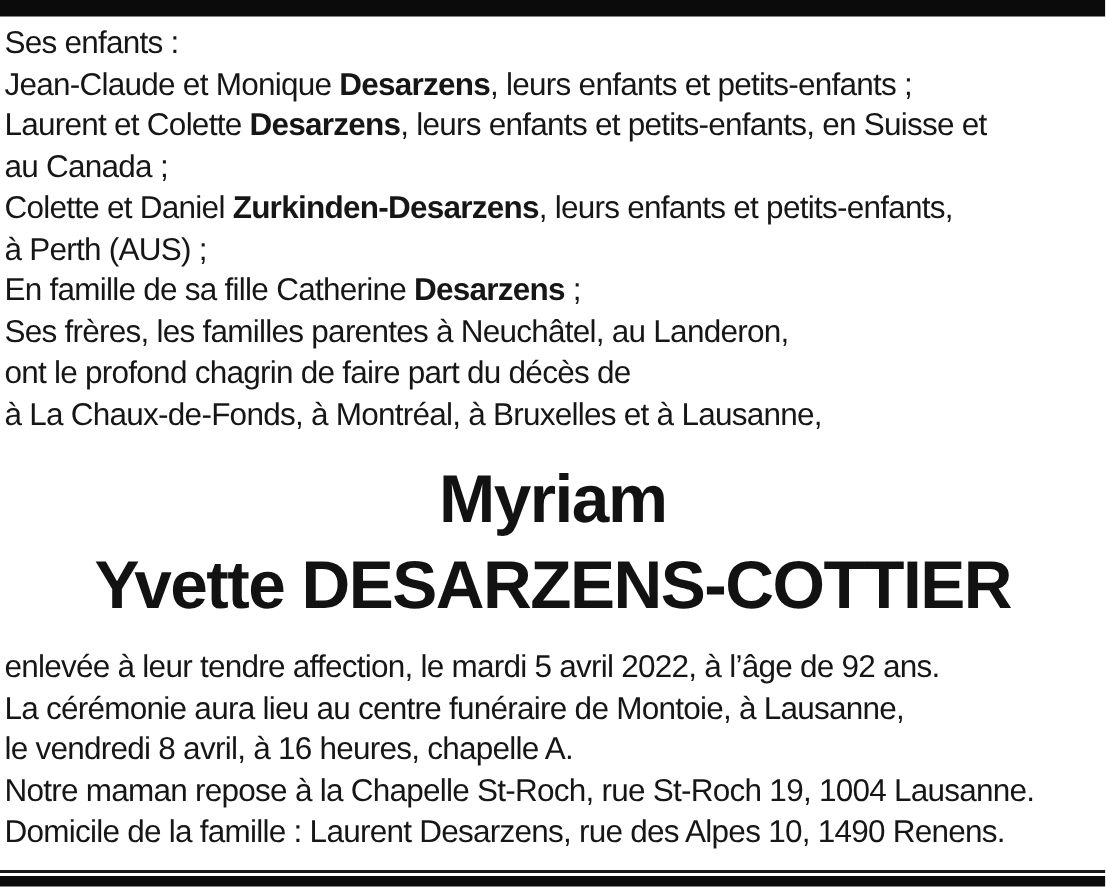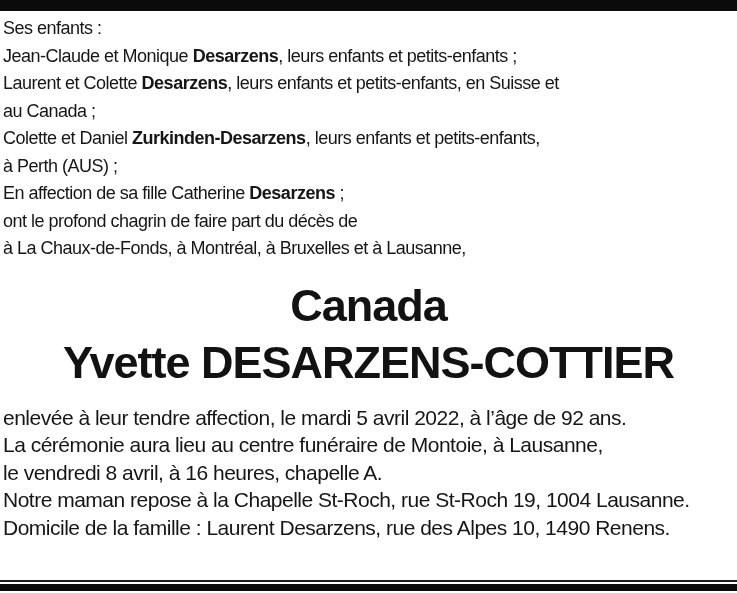--- a/index.html
+++ b/index.html
@@ -27,21 +27,21 @@
     position: absolute;
     top: 11px;
     left: 0;
     width: 100%;
     padding: 0;
   }
   .intro {
     margin-top: 4px;
     padding-left: 3px;
     padding-right: 2px;
-    font-size: 18px;
+    font-size: 21px;
     line-height: 27.5px;
     letter-spacing: -0.5px;
   }
   .details {
     margin-top: 13px;
     padding-left: 3px;
     padding-right: 2px;
     font-size: 21px;
     line-height: 27.5px;
     letter-spacing: -0.5px;
@@ -85,26 +85,27 @@
 <div class="page">
   <div class="top-bar"></div>
   <div class="content">
     <div class="intro" id="intro-lines">
         <div class="line"><span>Ses enfants :</span></div>
         <div class="line"><span>Jean-Claude et Monique </span><span class="bold">Desarzens</span><span>, leurs enfants et petits-enfants ;</span></div>
         <div class="line"><span>Laurent et Colette </span><span class="bold">Desarzens</span><span>, leurs enfants et petits-enfants, en Suisse et</span></div>
         <div class="line"><span>au Canada ;</span></div>
         <div class="line"><span>Colette et Daniel </span><span class="bold">Zurkinden-Desarzens</span><span>, leurs enfants et petits-enfants,</span></div>
         <div class="line"><span>à Perth (AUS) ;</span></div>
-        <div class="line"><span>En affection de sa fille Catherine </span><span class="bold">Desarzens</span><span> ;</span></div>
+        <div class="line"><span>En famille de sa fille Catherine </span><span class="bold">Desarzens</span><span> ;</span></div>
+        <div class="line"><span>Ses frères, les familles parentes à Neuchâtel, au Landeron,</span></div>
         <div class="line"><span>ont le profond chagrin de faire part du décès de</span></div>
         <div class="line"><span>à La Chaux-de-Fonds, à Montréal, à Bruxelles et à Lausanne,</span></div>
       </div>
     <div class="title">
-      <div class="title-line">Canada</div>
+      <div class="title-line">Myriam</div>
       <div class="title-line">Yvette DESARZENS-COTTIER</div>
     </div>
     <div class="details" id="detail-lines">
         <div class="line"><span>enlevée à leur tendre affection, le mardi 5 avril 2022, à l’âge de 92 ans.</span></div>
         <div class="line"><span>La cérémonie aura lieu au centre funéraire de Montoie, à Lausanne,</span></div>
         <div class="line"><span>le vendredi 8 avril, à 16 heures, chapelle A.</span></div>
         <div class="line"><span>Notre maman repose à la Chapelle St-Roch, rue St-Roch 19, 1004 Lausanne.</span></div>
         <div class="line"><span>Domicile de la famille : Laurent Desarzens, rue des Alpes 10, 1490 Renens.</span></div>
       </div>
   </div>

